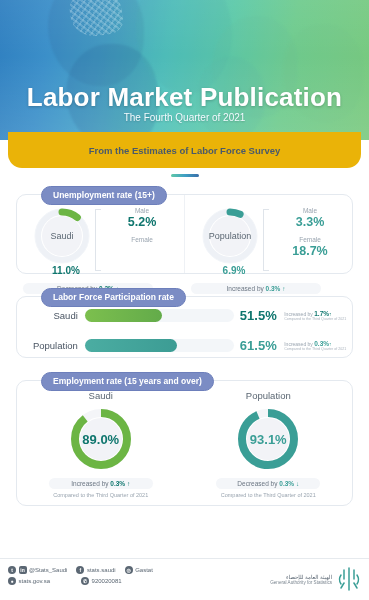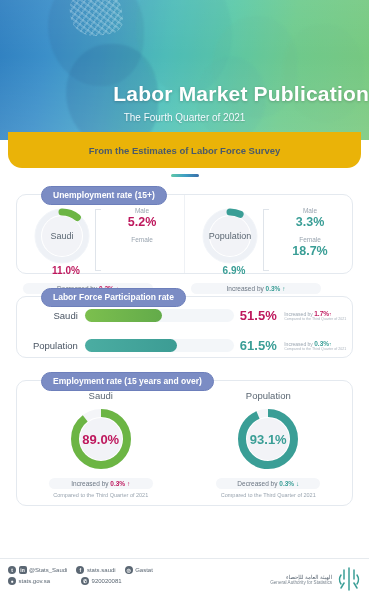--- a/index.html
+++ b/index.html
@@ -37,23 +37,23 @@
       repeating-linear-gradient(45deg, rgba(255,255,255,.30) 0 2px, transparent 2px 5px),
       repeating-linear-gradient(-45deg, rgba(255,255,255,.30) 0 2px, transparent 2px 5px);
     border-radius: 40% 50% 30% 50%;
     transform: rotate(-8deg);
   }
   .hero-veil { position: absolute; inset: 0;
     background: linear-gradient(180deg, rgba(255,255,255,.06) 0%, rgba(255,255,255,0) 40%, rgba(255,255,255,.10) 100%); }
 
   .hero-title {
     position: absolute; left: 0; right: 0; top: 82px;
-    text-align: right;
+    text-align: center;
     color: #ffffff;
-    font-size: 21px;
+    font-size: 26px;
     font-weight: bold;
     letter-spacing: .2px;
     text-shadow: 0 1px 3px rgba(0,0,0,.22);
   }
   .hero-sub {
     position: absolute; left: 0; right: 0; top: 112px;
     text-align: center;
     color: #f2fbff;
     font-size: 10px;
     text-shadow: 0 1px 2px rgba(0,0,0,.20);
@@ -187,21 +187,21 @@
     font-size: 5px; line-height: 8px; text-align: center;
     display: inline-block; font-weight: bold;
   }
   .sicon.sq { border-radius: 2px; }
   .gastat { display: flex; align-items: center; gap: 5px; }
   .gastat-txt { text-align: right; }
   .gastat-ar { font-size: 5.5px; color: #5b6773; letter-spacing: .2px; }
   .gastat-en { font-size: 4.6px; color: #7b8690; }
   .gastat-mark { width: 24px; height: 26px; }
 
-  .green { color: #be185d; }
+  .green { color: #0f766e; }
   .teal  { color: #3a9e96; }
 </style>
 </head>
 <body>
 
 <div class="page">
 
   <div class="hero">
     <div class="hero-photo">
       <div class="blob b1"></div>

